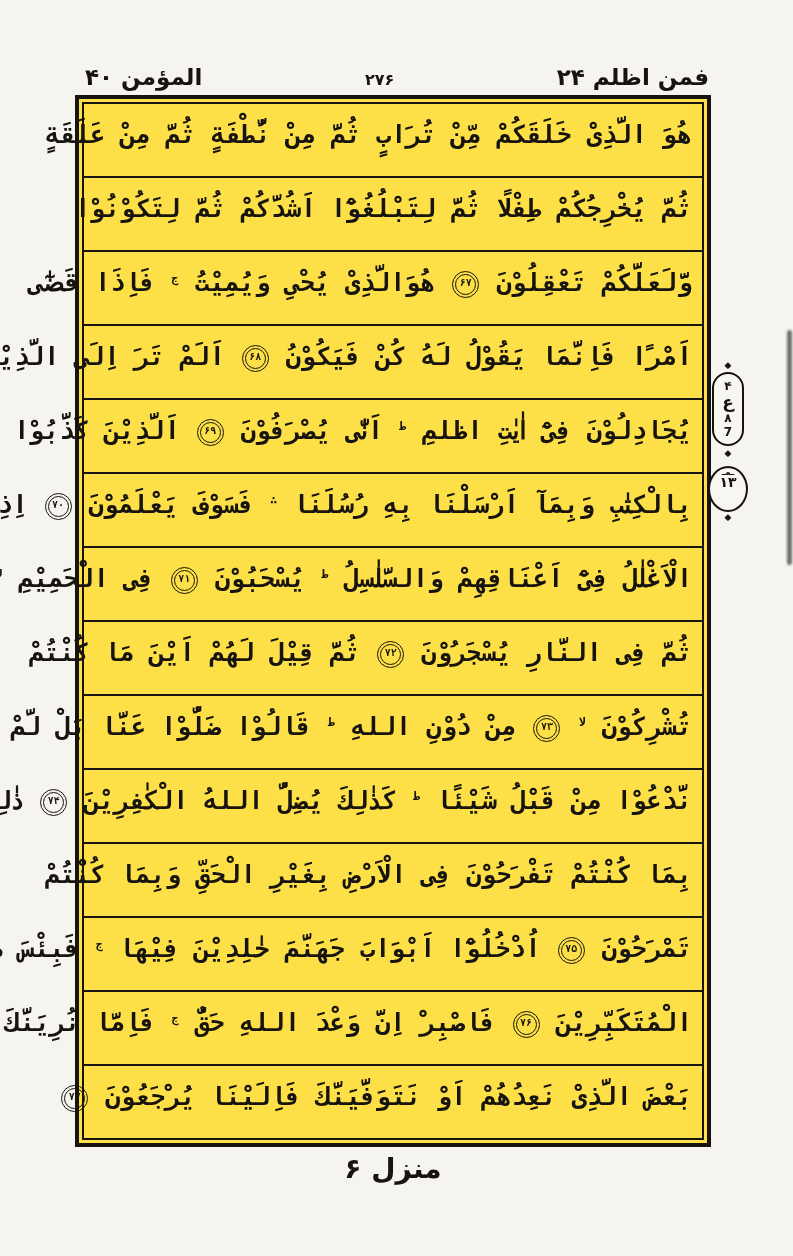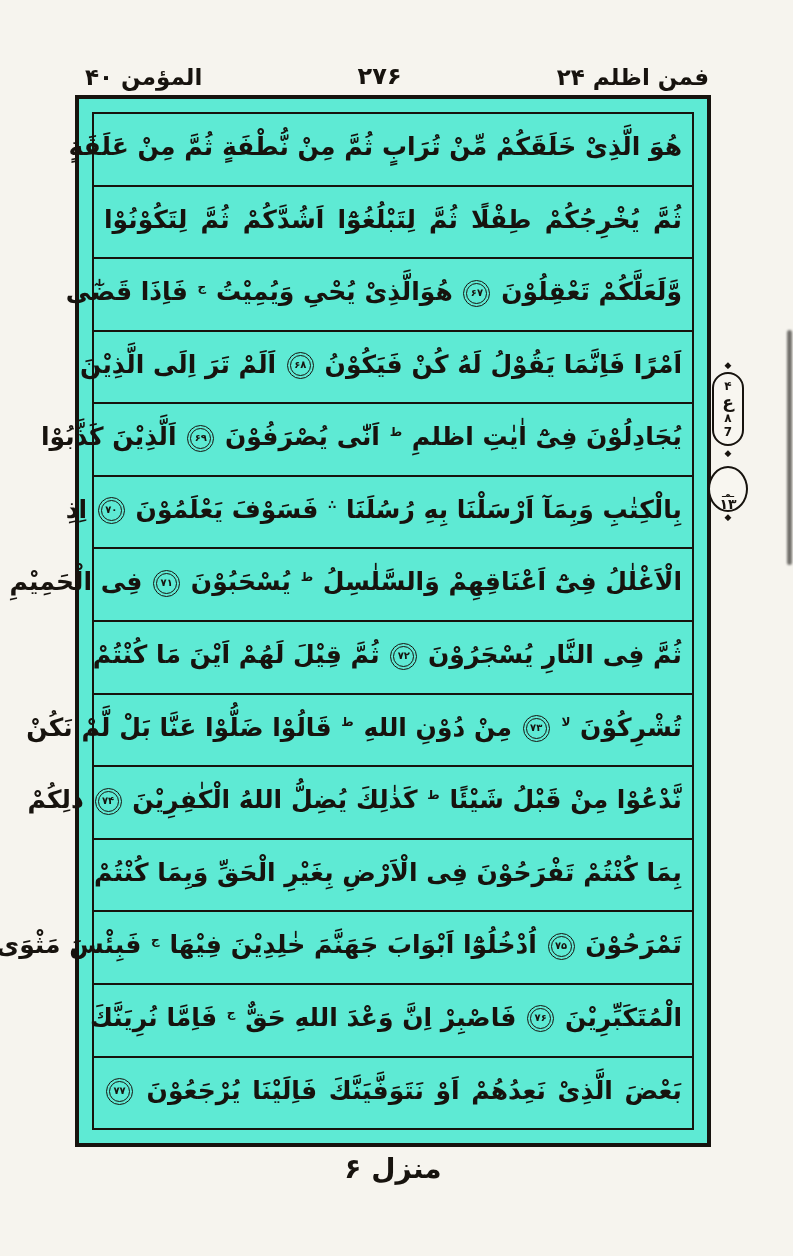--- a/index.html
+++ b/index.html
@@ -9,26 +9,26 @@
     font-family:"DejaVu Sans",sans-serif;
     color:#17130e;
   }
   
   .header{
     position:absolute;left:75px;top:48px;width:636px;height:42px;
     display:flex;justify-content:space-between;align-items:flex-end;
     direction:rtl;font-weight:bold;font-size:23px;line-height:1.1;
   }
   .header .h-right{padding-right:2px;}
-  .header .h-center{font-size:24px;padding-bottom:1px;}
+  .header .h-center{font-size:16px;padding-bottom:1px;}
   .header .h-left{padding-left:10px;text-align:center;}
   
   .frame{
     position:absolute;left:75px;top:95px;width:636px;height:1052px;
-    border:4px solid #17130e;padding:13px;box-sizing:border-box;background:#5eead4;
+    border:4px solid #17130e;padding:3px;box-sizing:border-box;background:#fde047;font-family:Liberation Mono, monospace;
   }
   .frame-inner{
     border:2px solid #17130e;box-sizing:border-box;height:100%;
     display:flex;flex-direction:column;
   }
   .row{
     flex:1;min-height:0;
     direction:rtl;unicode-bidi:embed;
     text-align:justify;text-align-last:justify;text-justify:inter-word;
     font-weight:bold;font-size:25px;line-height:62px;
@@ -58,21 +58,21 @@
     width:32px;box-sizing:border-box;margin:2px 0;
     border:2.5px solid #17130e;border-radius:16px;
     padding:6px 0 5px;background:#f8f6f0;
     display:flex;flex-direction:column;align-items:center;gap:1px;
   }
   .ruku-num{font-size:12px;line-height:13px;font-weight:bold;}
   .ruku-ain{font-size:17px;line-height:17px;font-weight:bold;}
   .rosette{
     margin-top:8px;width:40px;height:46px;box-sizing:border-box;
     border:2.5px solid #17130e;border-radius:50%;background:#f8f6f0;
-    display:flex;flex-direction:column;align-items:center;justify-content:flex-end;
+    display:flex;flex-direction:column;align-items:center;justify-content:flex-start;
   }
   .rosette-squiggle{font-size:9px;line-height:8px;font-weight:bold;}
   .rosette-num{font-size:14px;line-height:12px;font-weight:bold;}
   
   .footer{
     position:absolute;left:75px;top:1152px;width:636px;
     text-align:center;direction:rtl;font-weight:bold;font-size:28px;
   }
   
   .scan-streak{

